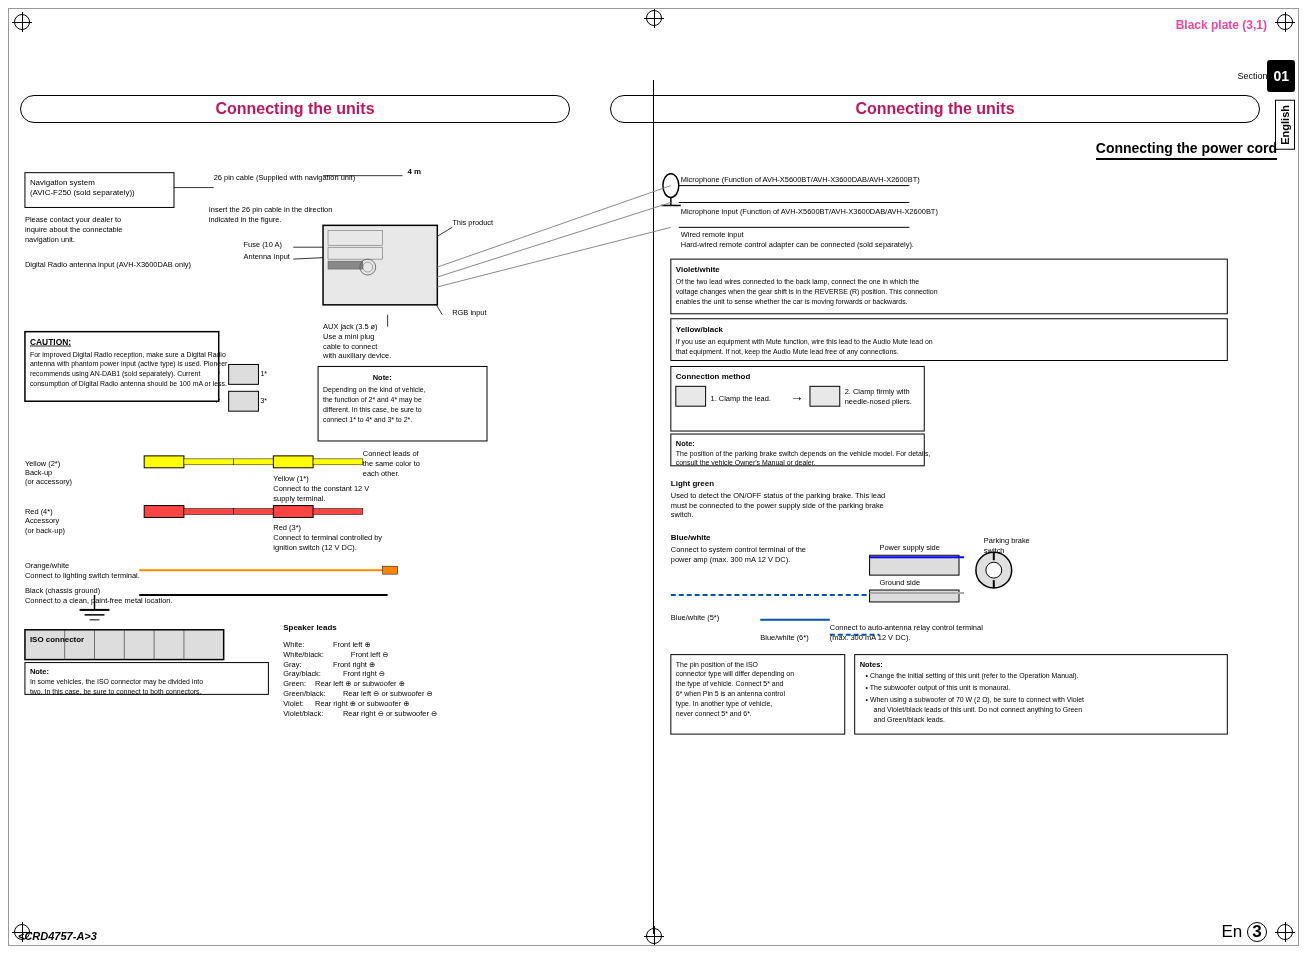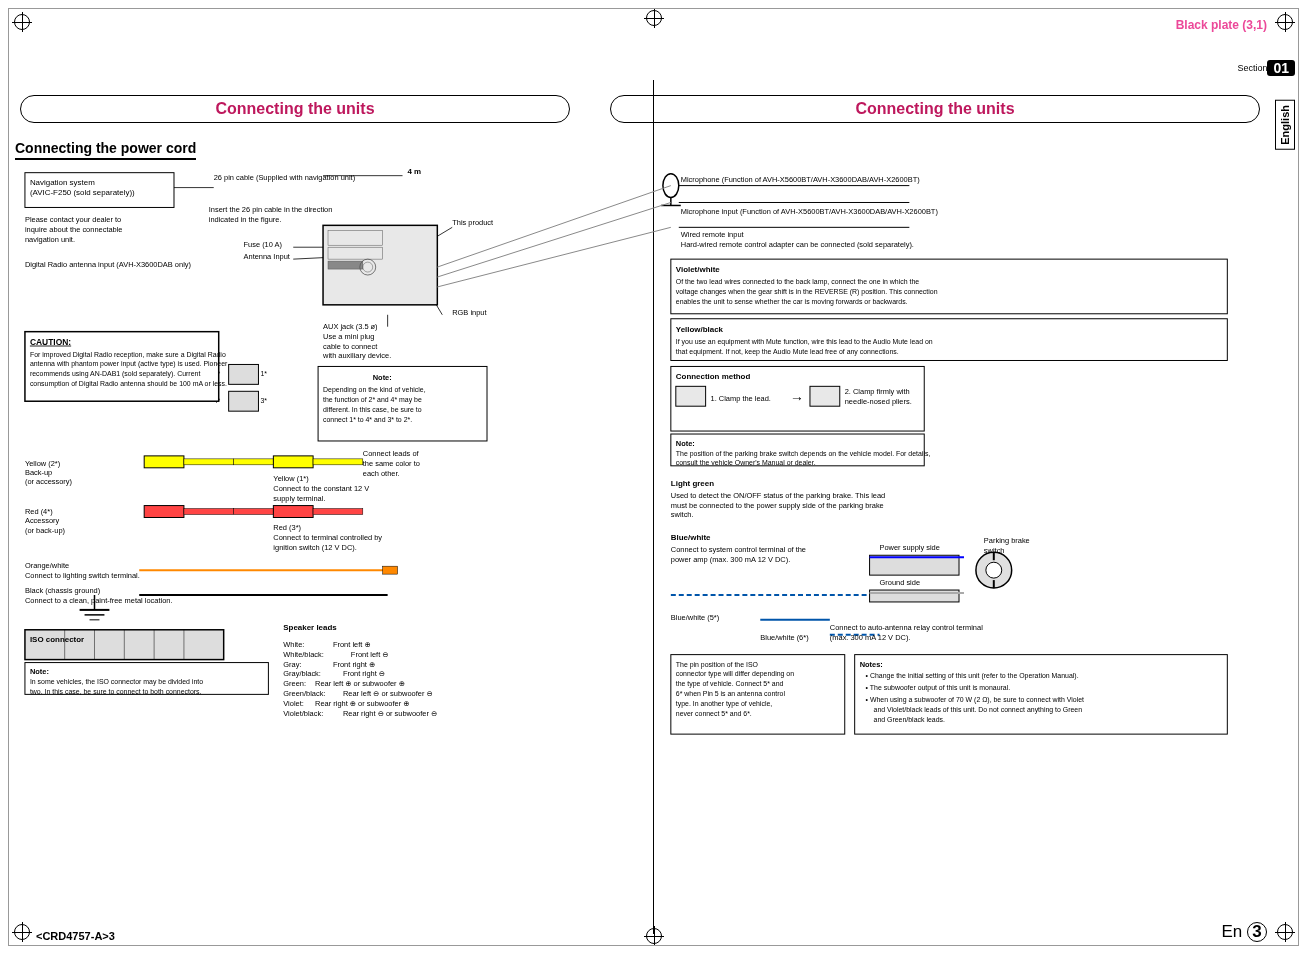--- a/index.html
+++ b/index.html
@@ -79,21 +79,21 @@
     .section-text {
       font-size: 9px;
       color: #000;
       writing-mode: horizontal-tb;
     }
     .section-num {
       background: #000;
       color: #fff;
       font-size: 14px;
       font-weight: bold;
-      padding: 0 6px;
+      padding: 8px 6px;
       border-radius: 3px;
     }
 
     
     .english-label {
       position: absolute;
       top: 100px;
       right: 12px;
       writing-mode: vertical-rl;
       text-orientation: mixed;
@@ -137,40 +137,42 @@
       color: #be185d;
     }
 
     
     .content-area {
       position: absolute;
       top: 140px;
       left: 15px;
       right: 30px;
       bottom: 30px;
+      text-align: right;
     }
 
     
     .section-heading {
       font-size: 14px;
       font-weight: bold;
       color: #000;
       margin-bottom: 8px;
       border-bottom: 2px solid #000;
       padding-bottom: 2px;
       display: inline-block;
     }
 
     
     .bottom-left {
       position: absolute;
       bottom: 12px;
-      left: 36px;
+      left: 18px;
       font-size: 11px;
       font-weight: bold;
+      font-style: italic;
     }
     .bottom-right {
       position: absolute;
       bottom: 12px;
       right: 40px;
       font-size: 17px;
     }
     .page-num-circle {
       display: inline-flex;
       align-items: center;

